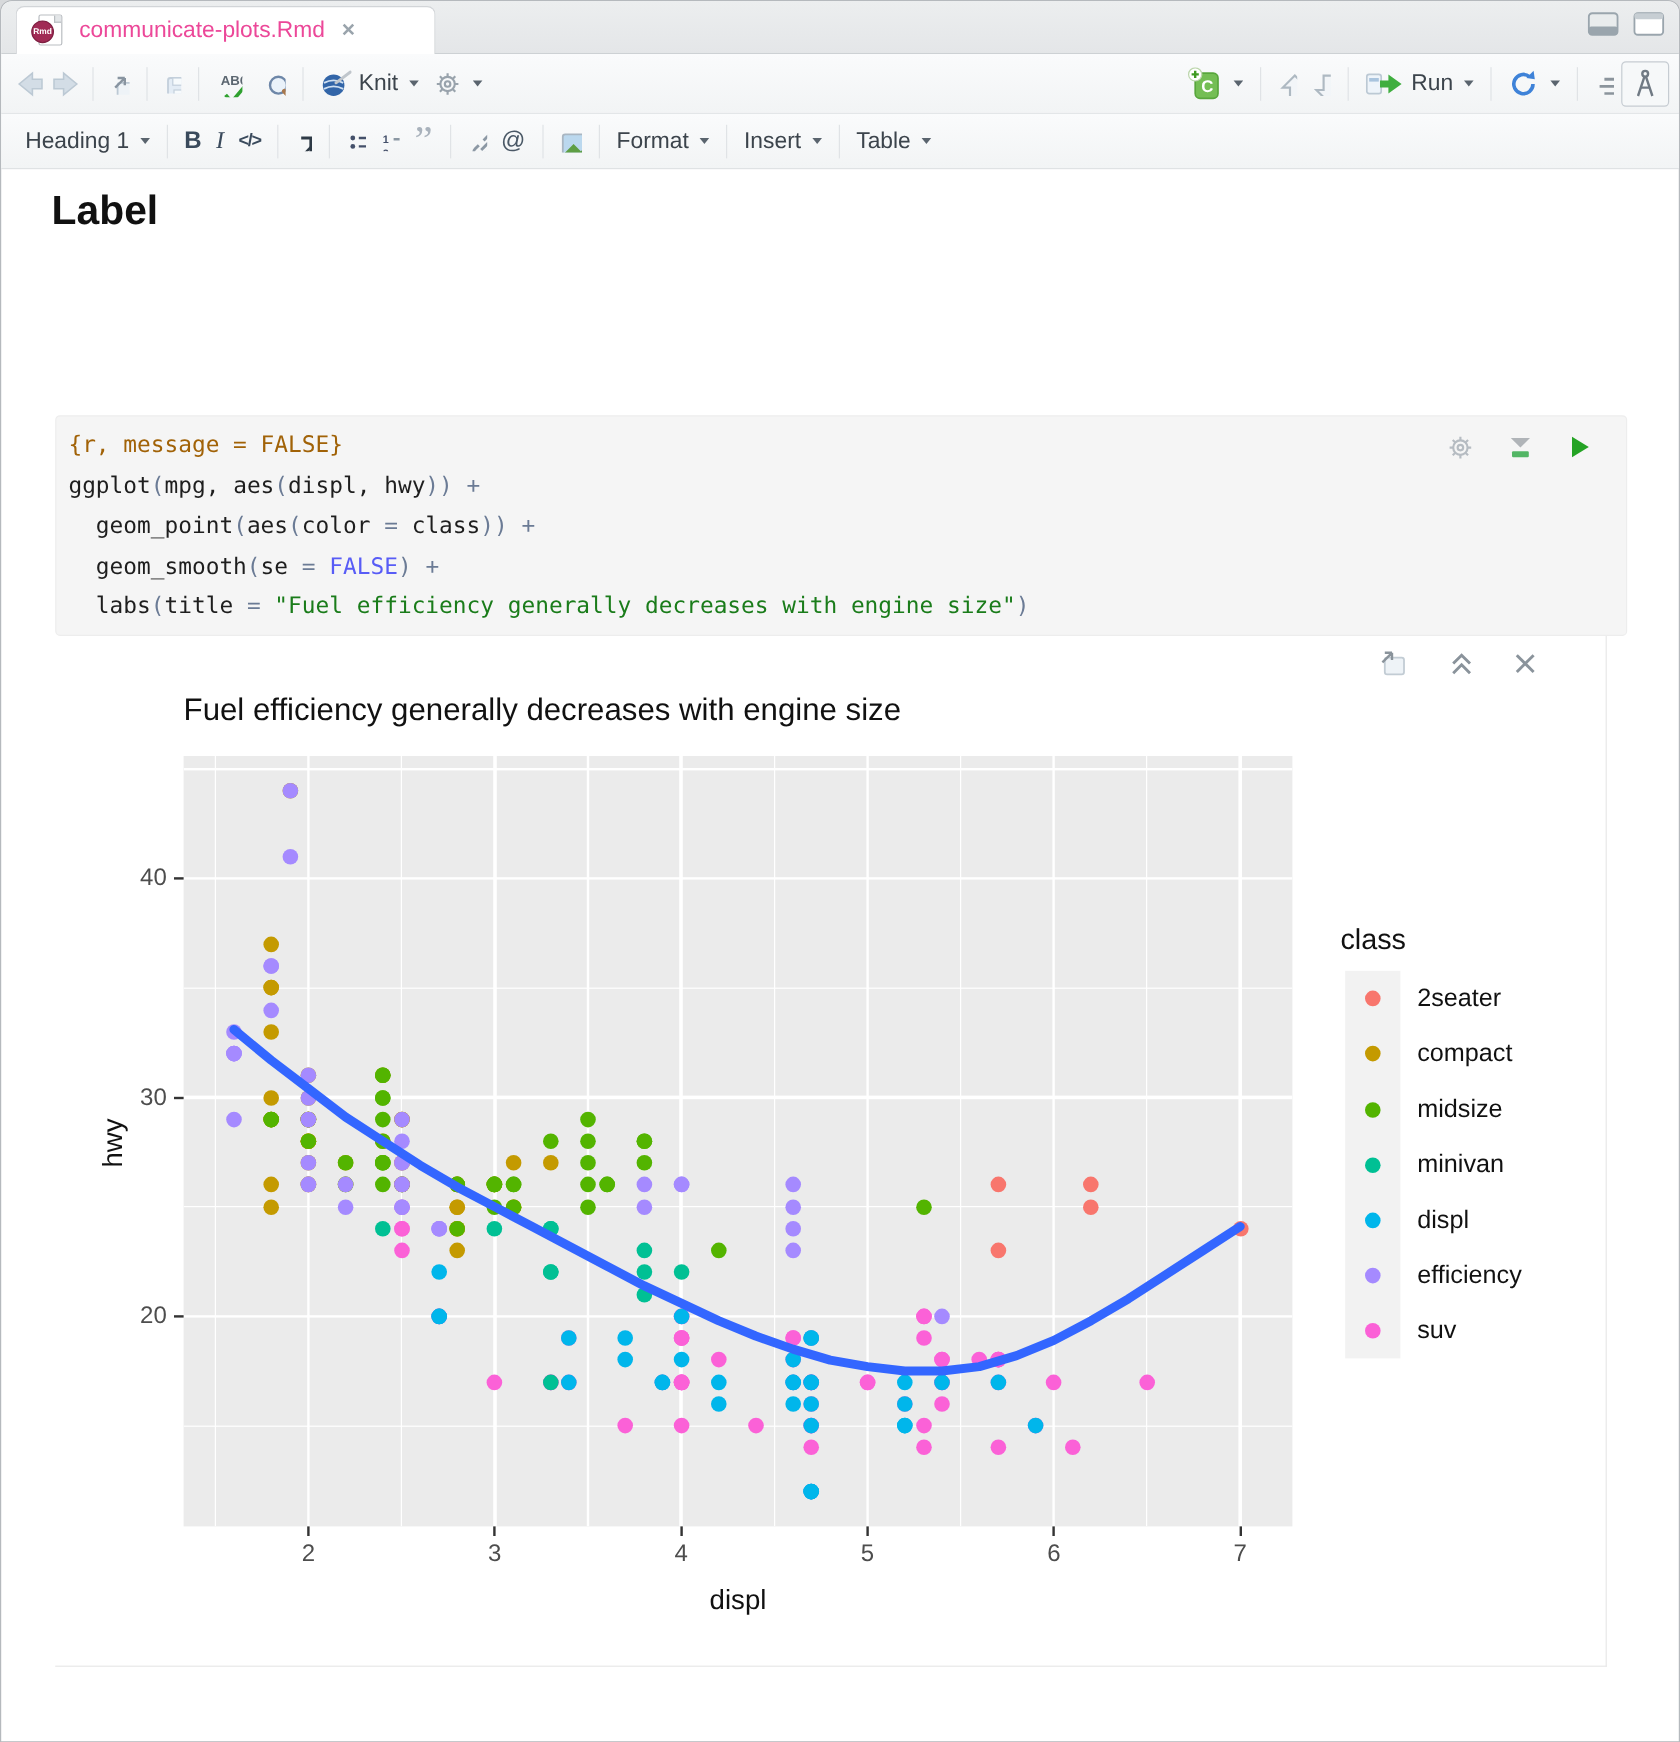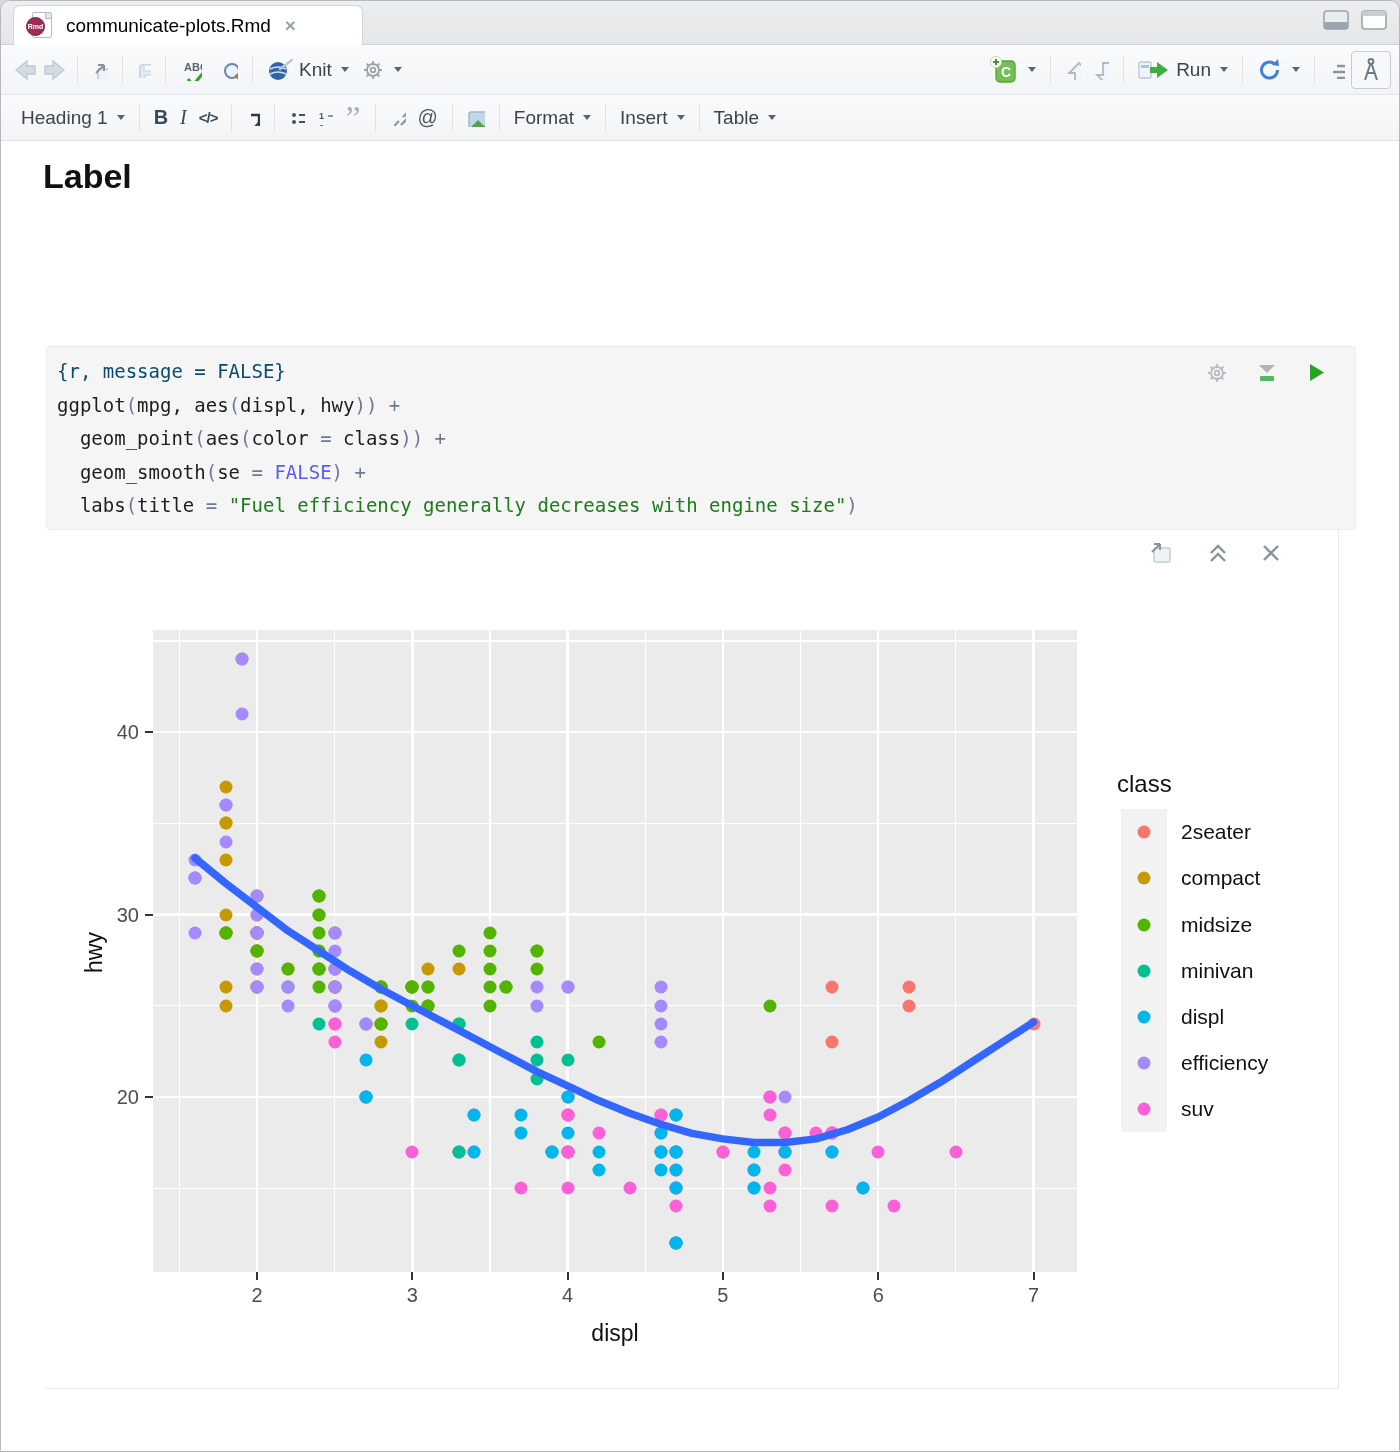--- a/index.html
+++ b/index.html
@@ -15,21 +15,21 @@
     background:#fff; border:1px solid #d2d5d8; border-bottom:none; border-radius:7px 7px 0 0;
     display:flex; align-items:center; padding:0 12px; }
   #tab .rmdicon { position:relative; width:26px; height:30px; margin-right:14px; }
   #tab .rmdicon .page { position:absolute; right:0; top:1px; width:20px; height:26px;
     background:#fff; border:1px solid #b9bdc1; border-radius:2px; }
   #tab .rmdicon .fold { position:absolute; right:1px; top:2px; width:6px; height:6px;
     background:#e3e6e8; border-left:1px solid #b9bdc1; border-bottom:1px solid #b9bdc1; }
   #tab .rmdicon .badge { position:absolute; left:0; top:6px; width:19px; height:19px;
     background:#a12b55; border:1px solid #7e1f41; border-radius:50%; color:#fff;
     font-size:7px; font-weight:bold; display:flex; align-items:center; justify-content:center; }
-  #tab .title { font-size:19px; color:#000000; }
+  #tab .title { font-size:19px; color:#ec4899; }
   #tab .close { margin-left:14px; color:#9aa4ac; font-size:19px; font-weight:bold; cursor:pointer; }
   .winbtns { position:absolute; right:14px; top:9px; display:flex; gap:12px; }
   
   .tb { position:absolute; left:0; width:1400px; display:flex; align-items:center;
     background:linear-gradient(#fafbfc,#f2f4f5); }
   #toolbar1 { top:44px; height:50px; border-bottom:1px solid #e3e6e8; padding:0 10px; }
   #toolbar2 { top:94px; height:46px; border-bottom:1px solid #dfe2e4; padding:0 14px; }
   .grp { display:flex; align-items:center; gap:6px; }
   .sep { width:1px; height:28px; background:#e0e3e6; margin:0 8px; }
   .tbtn { display:flex; align-items:center; gap:6px; padding:4px 6px; border-radius:4px; cursor:pointer; }
@@ -298,21 +298,21 @@
     <div class="sep"></div>
     <div class="tbtn">
       <span class="tbtext">Table</span>
       <span class="caret"></span>
     </div>
   </div>
 
   <h1 id="doc-heading">Label</h1>
 
   <div id="chunk">
-    <pre id="chunk-code"><span style="color: #0c4a6e;">{r, message = FALSE}</span>
+    <pre id="chunk-code"><span style="color: #a16207;">{r, message = FALSE}</span>
 <span style="color: rgb(30, 30, 30);">ggplot</span><span style="color: rgb(107, 123, 149);">(</span><span style="color: rgb(30, 30, 30);">mpg, </span><span style="color: rgb(30, 30, 30);">aes</span><span style="color: rgb(107, 123, 149);">(</span><span style="color: rgb(30, 30, 30);">displ, hwy</span><span style="color: rgb(107, 123, 149);">))</span><span style="color: rgb(30, 30, 30);"> </span><span style="color: rgb(107, 123, 149);">+</span>
 <span style="color: rgb(30, 30, 30);">  geom_point</span><span style="color: rgb(107, 123, 149);">(</span><span style="color: rgb(30, 30, 30);">aes</span><span style="color: rgb(107, 123, 149);">(</span><span style="color: rgb(30, 30, 30);">color </span><span style="color: rgb(107, 123, 149);">=</span><span style="color: rgb(30, 30, 30);"> class</span><span style="color: rgb(107, 123, 149);">))</span><span style="color: rgb(30, 30, 30);"> </span><span style="color: rgb(107, 123, 149);">+</span>
 <span style="color: rgb(30, 30, 30);">  geom_smooth</span><span style="color: rgb(107, 123, 149);">(</span><span style="color: rgb(30, 30, 30);">se </span><span style="color: rgb(107, 123, 149);">=</span><span style="color: rgb(30, 30, 30);"> </span><span style="color: rgb(88, 92, 246);">FALSE</span><span style="color: rgb(107, 123, 149);">)</span><span style="color: rgb(30, 30, 30);"> </span><span style="color: rgb(107, 123, 149);">+</span>
 <span style="color: rgb(30, 30, 30);">  labs</span><span style="color: rgb(107, 123, 149);">(</span><span style="color: rgb(30, 30, 30);">title </span><span style="color: rgb(107, 123, 149);">=</span><span style="color: rgb(30, 30, 30);"> </span><span style="color: rgb(26, 124, 26);">"Fuel efficiency generally decreases with engine size"</span><span style="color: rgb(107, 123, 149);">)</span></pre>
     <div id="chunk-icons">
       <svg width="24" height="24">
         <g stroke="#b6bcc2" stroke-width="1.8" fill="none">
           <circle cx="12" cy="12" r="6"></circle>
             <circle cx="12" cy="12" r="2.3"></circle>
           <path d="M12 3 V6 M12 18 V21 M3 12 H6 M18 12 H21 M5.6 5.6 L7.8 7.8 M16.2 16.2 L18.4 18.4 M18.4 5.6 L16.2 7.8 M7.8 16.2 L5.6 18.4"></path>
@@ -340,20 +340,21 @@
             <path d="M5 20 L12 13 L19 20"></path>
         </g>
       </svg>
       <svg width="22" height="22">
         <g stroke="#8a939b" stroke-width="2.4">
             <line x1="4" y1="4" x2="18" y2="18"></line>
             <line x1="18" y1="4" x2="4" y2="18"></line>
           </g>
       </svg>
     </div>
+    <div id="plot-title">Fuel efficiency generally decreases with engine size</div>
     <div id="panel" style="background: rgb(235, 235, 235);">
         <div class="grid" style="left: 25.8px; top: 0px; width: 1.2px; height: 642px;"></div>
         <div class="grid" style="left: 181.094px; top: 0px; width: 1.2px; height: 642px;"></div>
         <div class="grid" style="left: 336.388px; top: 0px; width: 1.2px; height: 642px;"></div>
         <div class="grid" style="left: 491.682px; top: 0px; width: 1.2px; height: 642px;"></div>
         <div class="grid" style="left: 646.976px; top: 0px; width: 1.2px; height: 642px;"></div>
         <div class="grid" style="left: 802.271px; top: 0px; width: 1.2px; height: 642px;"></div>
         <div class="grid" style="left: 0px; top: 557.502px; width: 924px; height: 1.2px;"></div>
         <div class="grid" style="left: 0px; top: 375.116px; width: 924px; height: 1.2px;"></div>
         <div class="grid" style="left: 0px; top: 192.73px; width: 924px; height: 1.2px;"></div>

